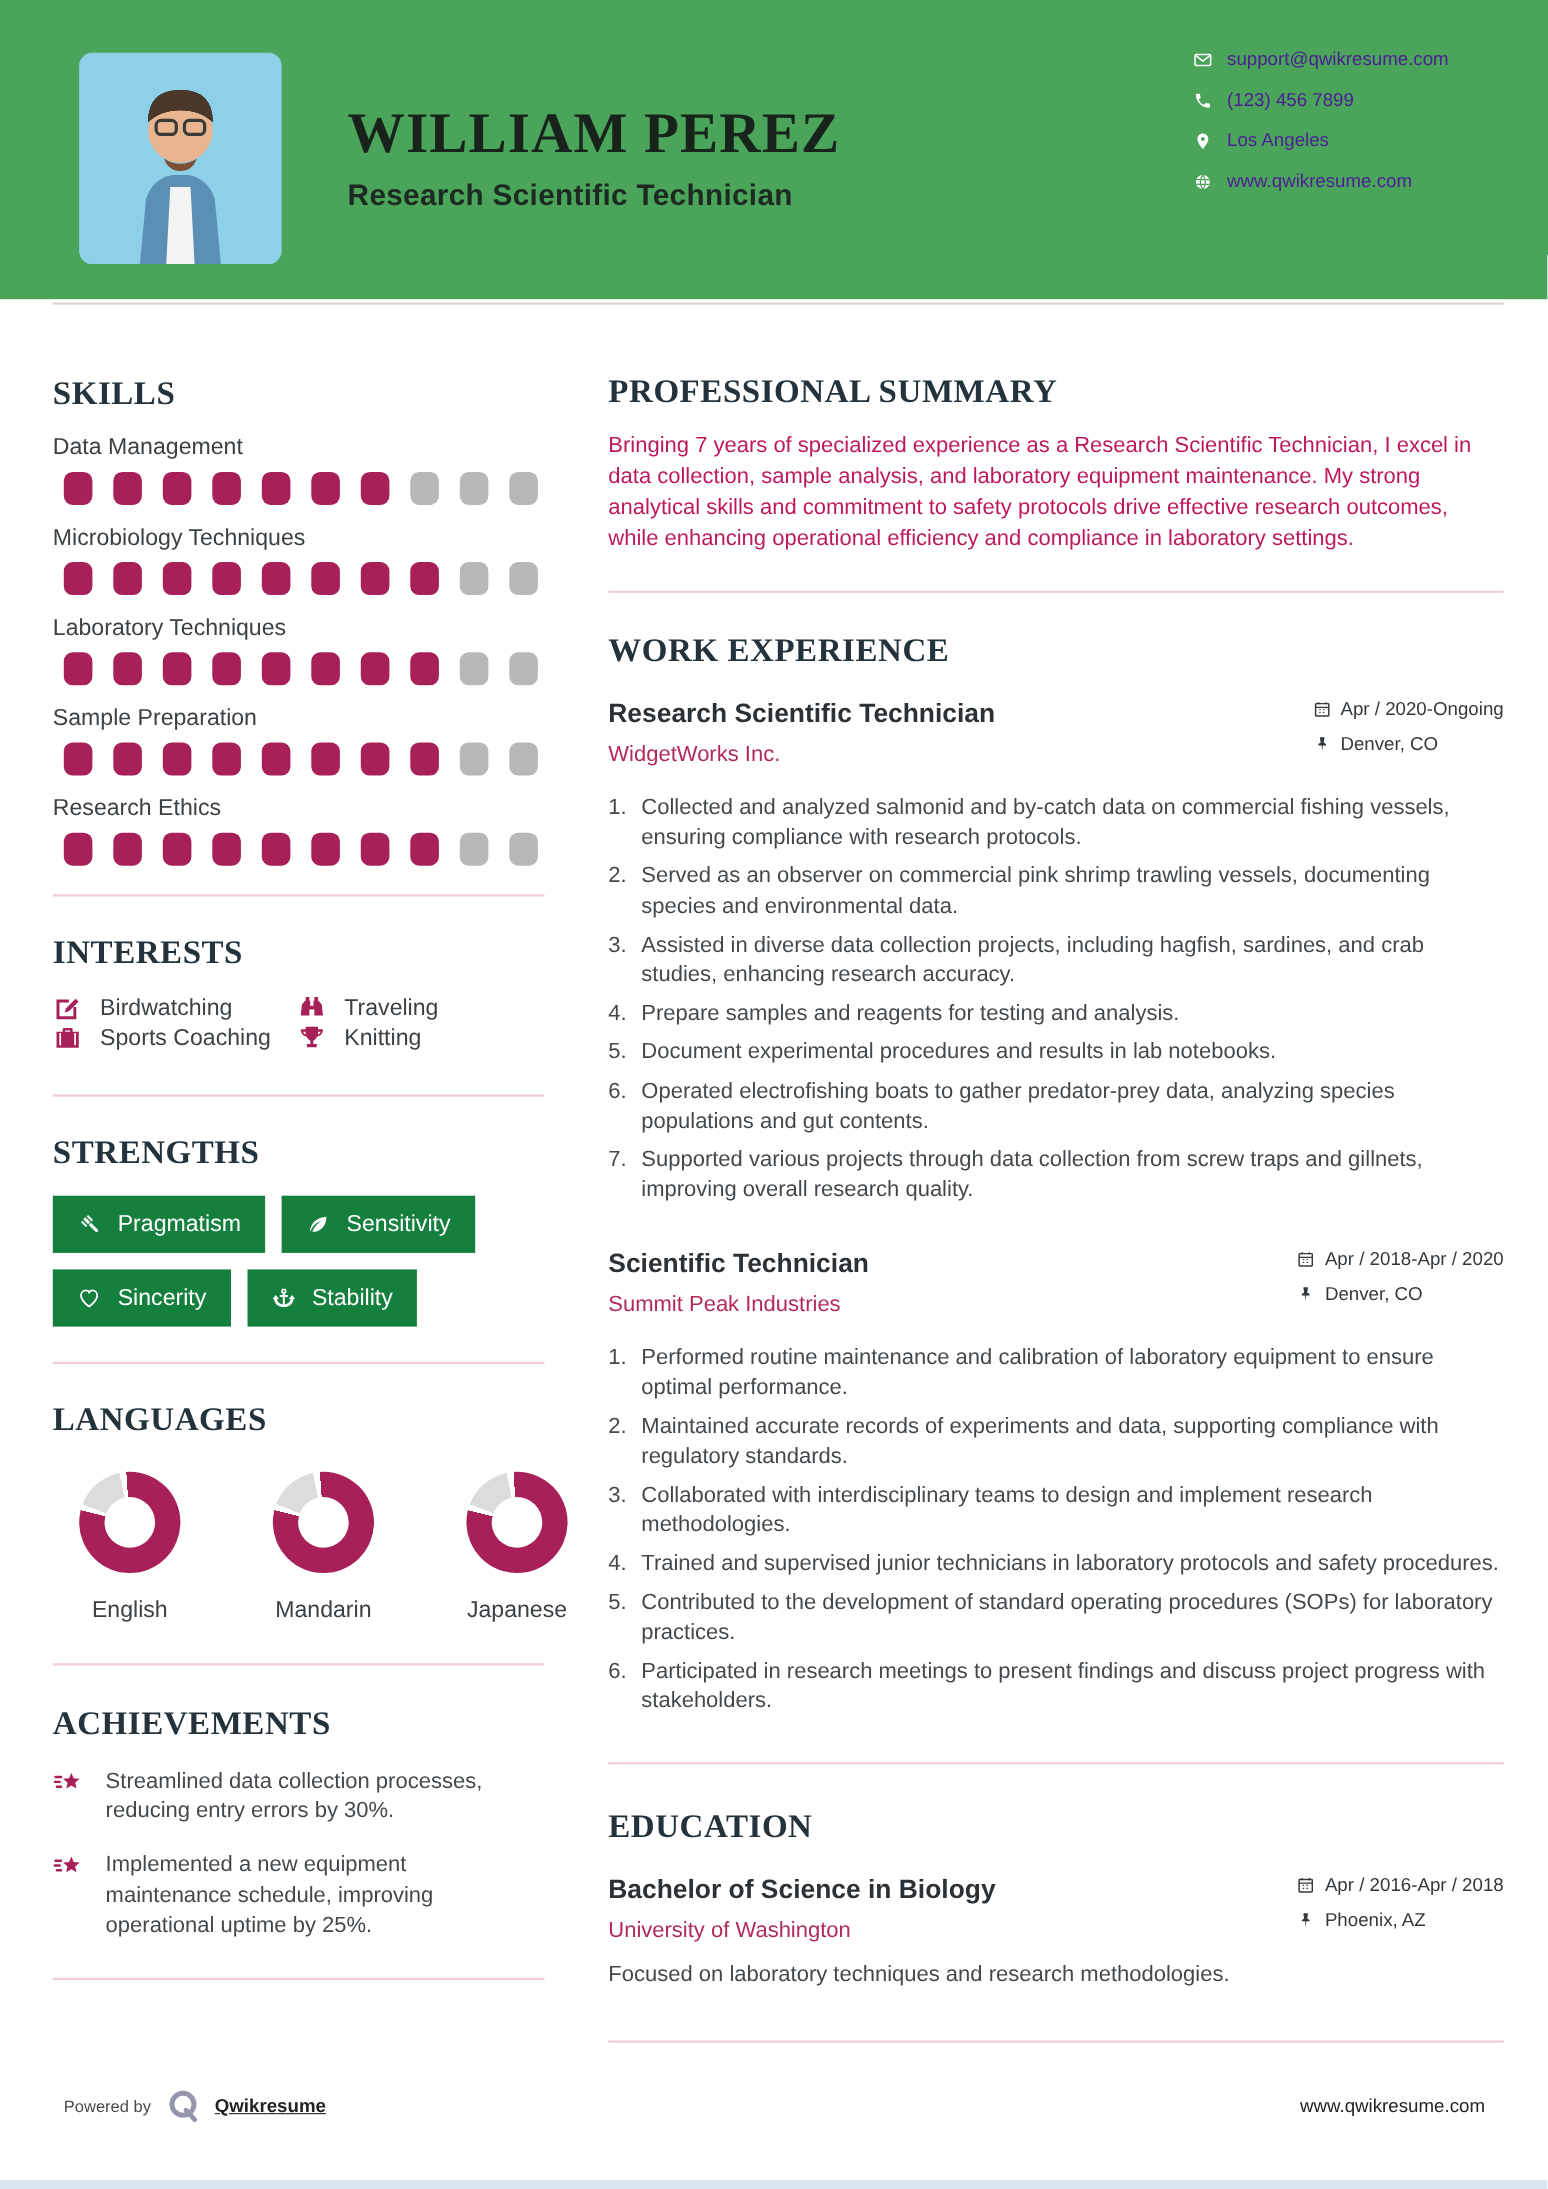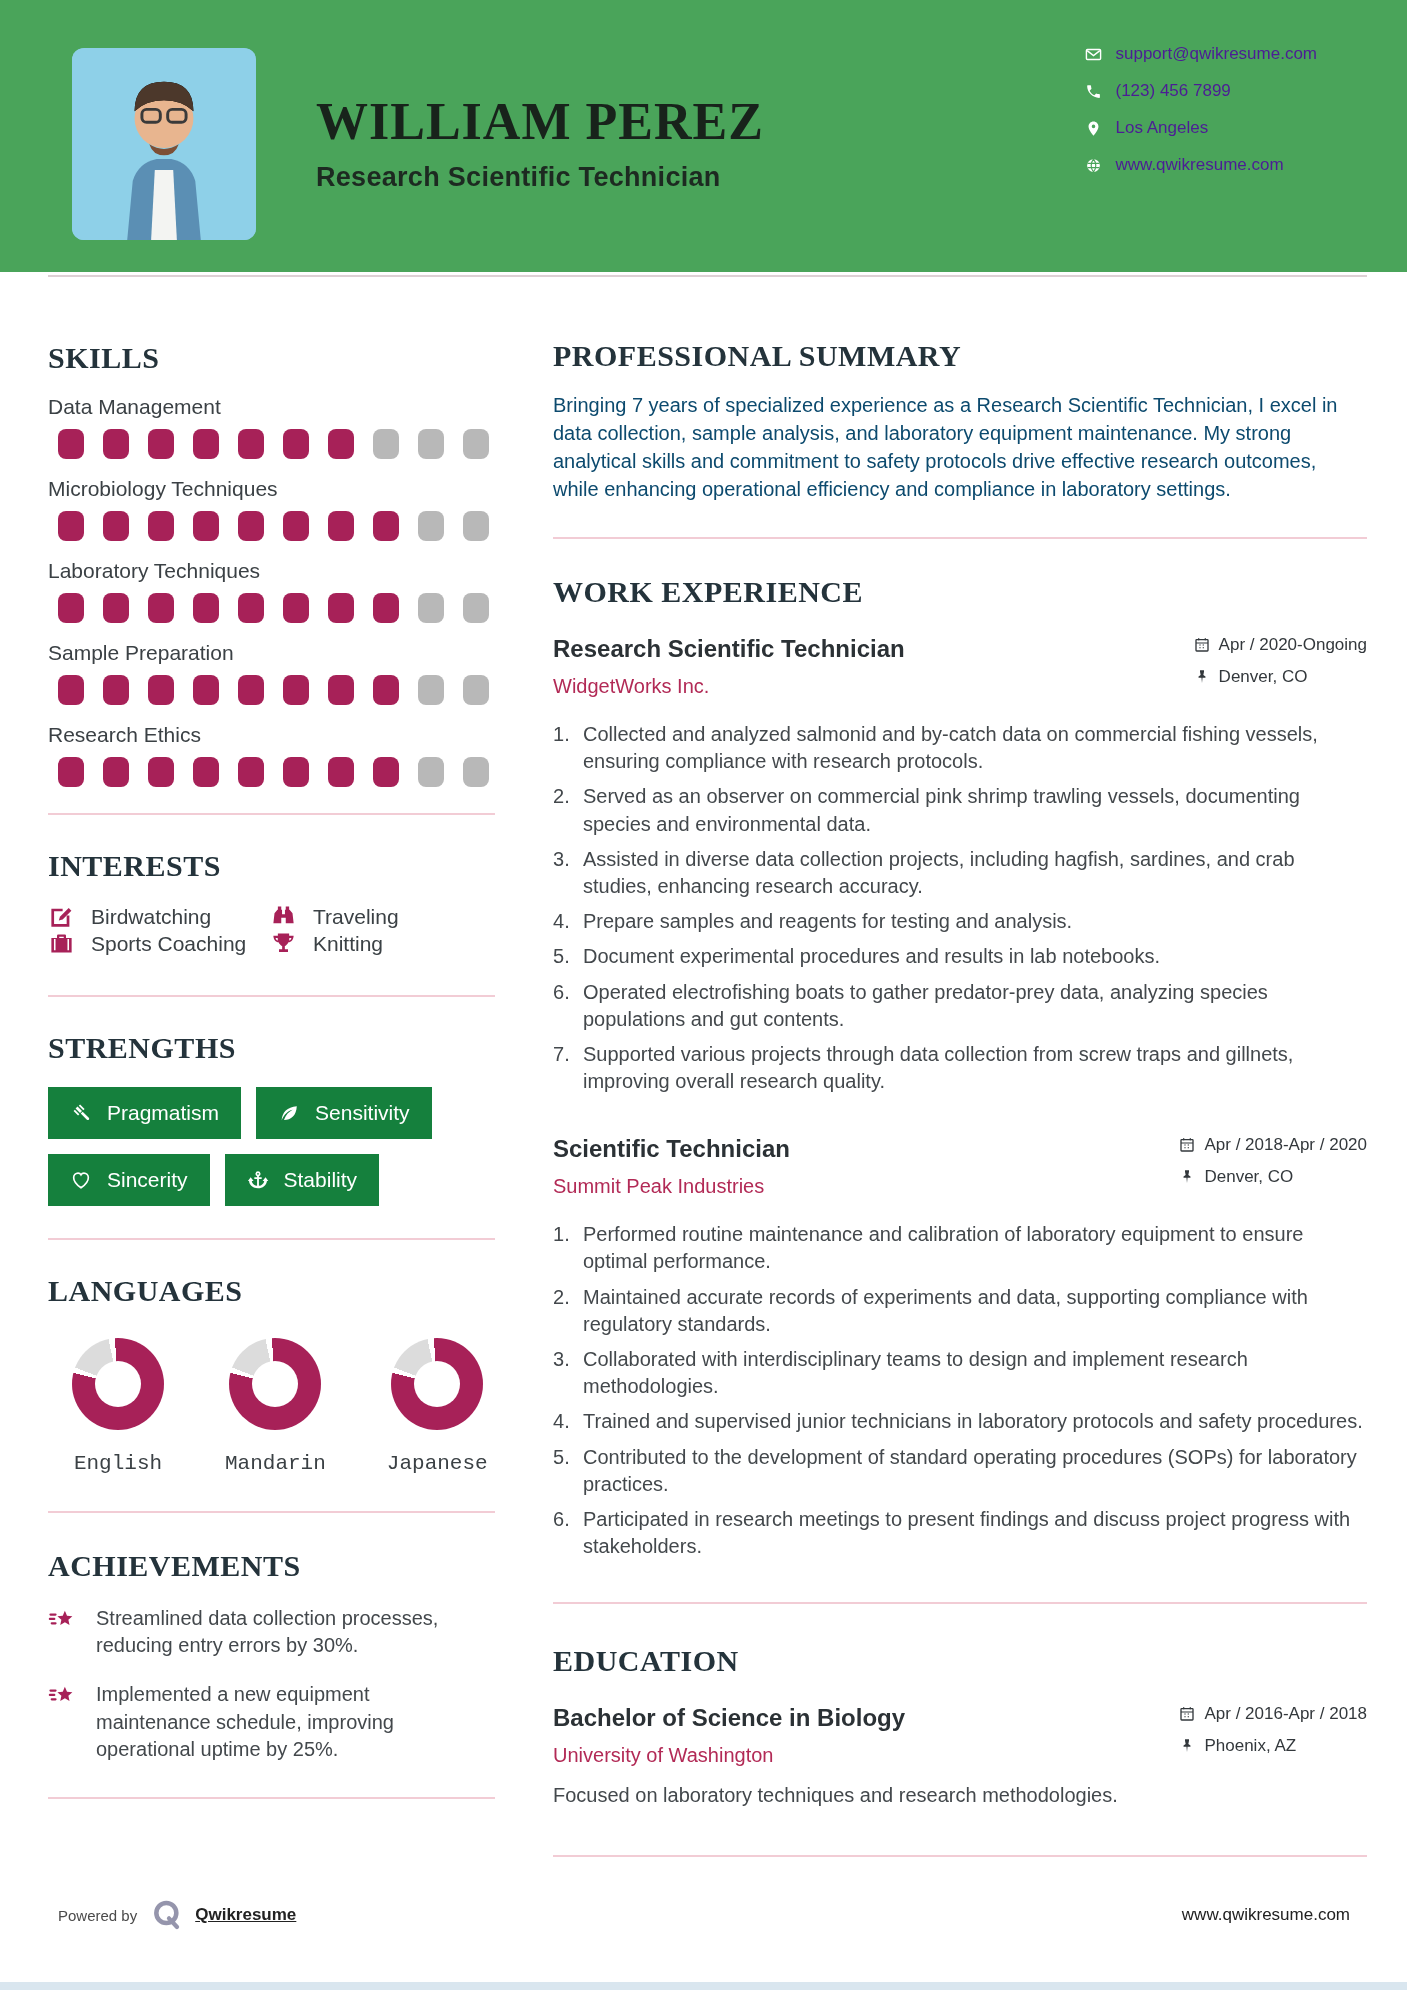--- a/index.html
+++ b/index.html
@@ -40,33 +40,33 @@
   .interests-grid { margin-top:20px; display:grid; grid-template-columns:222px 1fr; }
   .int-item { display:flex; align-items:center; gap:16px; font-size:21px; color:#3b4145; }
   .int-item .iicon { width:27px; height:27px; display:inline-flex; flex-shrink:0; }
 
   
   .badges { margin-top:22px; display:flex; flex-wrap:wrap; gap:15px; max-width:440px; }
   .badge { display:inline-flex; align-items:center; gap:15px; background:#15803d; color:#fff; font-size:21px; padding:14px 22px; }
   .badge .bicon { width:22px; height:22px; display:inline-flex; }
 
   
-  .langs { margin-top:30px; display:flex; gap:61px; padding-left:24px;font-family:Liberation Mono, monospace; }
+  .langs { margin-top:30px; display:flex; gap:84px; padding-left:24px; }
   .lang { display:flex; flex-direction:column; align-items:center; }
   .donut { width:92px; height:92px; border-radius:50%; position:relative; }
   .donut::after { content:""; position:absolute; left:23px; top:23px; width:46px; height:46px; border-radius:50%; background:#fff; }
   .lang-label { margin-top:22px; font-size:21px; color:#3b4145; }
 
   
   .ach-item { display:flex; gap:18px; margin-top:22px; font-size:20px; line-height:1.36; color:#43484c; max-width:420px; }
   .ach-item .aicon { width:30px; height:30px; flex-shrink:0; margin-top:2px; display:inline-flex; }
 
   
   .rightcol h2.sec { margin-top:46px; }
-  .summary-text { margin-top:18px; font-size:20px; line-height:1.4; color:#0c4a6e; max-width:815px; }
+  .summary-text { margin-top:18px; font-size:20px; line-height:1.4; color:#be185d; max-width:815px; }
   .rightcol .divider { margin-top:34px; }
 
   .job { margin-top:26px; }
   .job-head { display:flex; justify-content:space-between; align-items:flex-start; }
   .job-title { font-size:24px; font-weight:bold; color:#2b3135; }
   .company { margin-top:12px; font-size:20px; color:#b22a56; }
   .job-meta { text-align:right; flex-shrink:0; }
   .meta-row { display:flex; justify-content:flex-start; align-items:center; gap:9px; font-size:17px; color:#33383c; margin-bottom:12px; }
   .meta-row .micon { width:16px; height:16px; display:inline-flex; }
   ol.bullets { margin:22px 0 0 0; padding-left:30px; list-style:none; counter-reset:b; }

